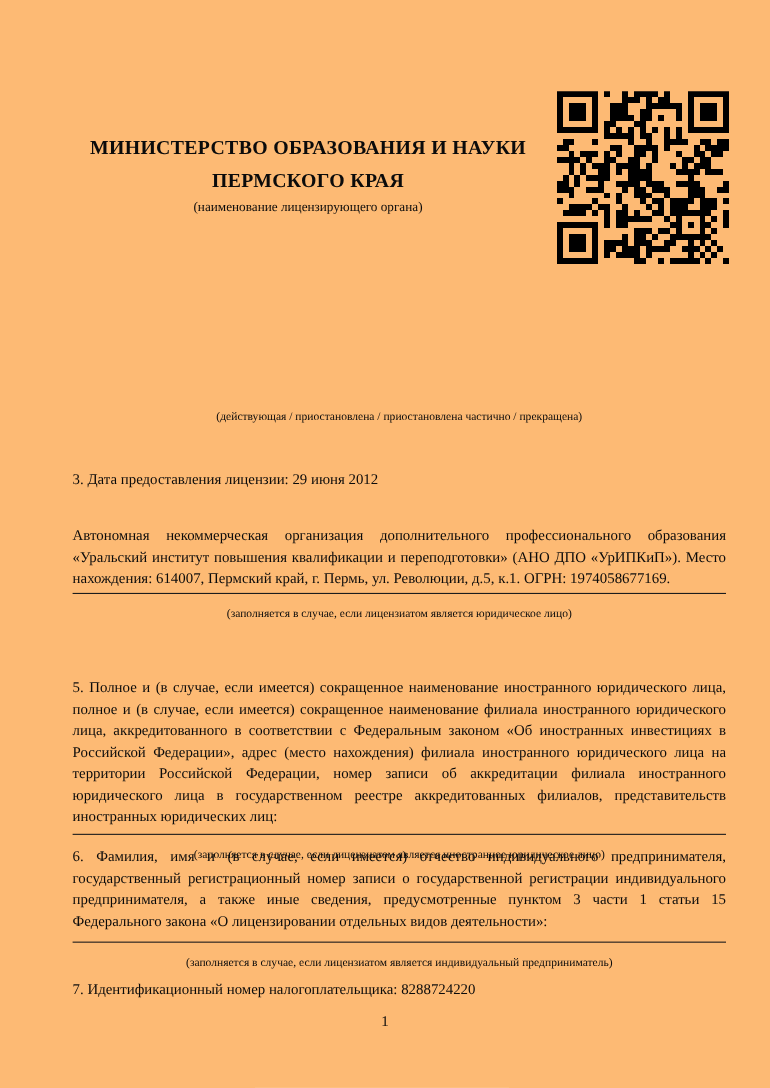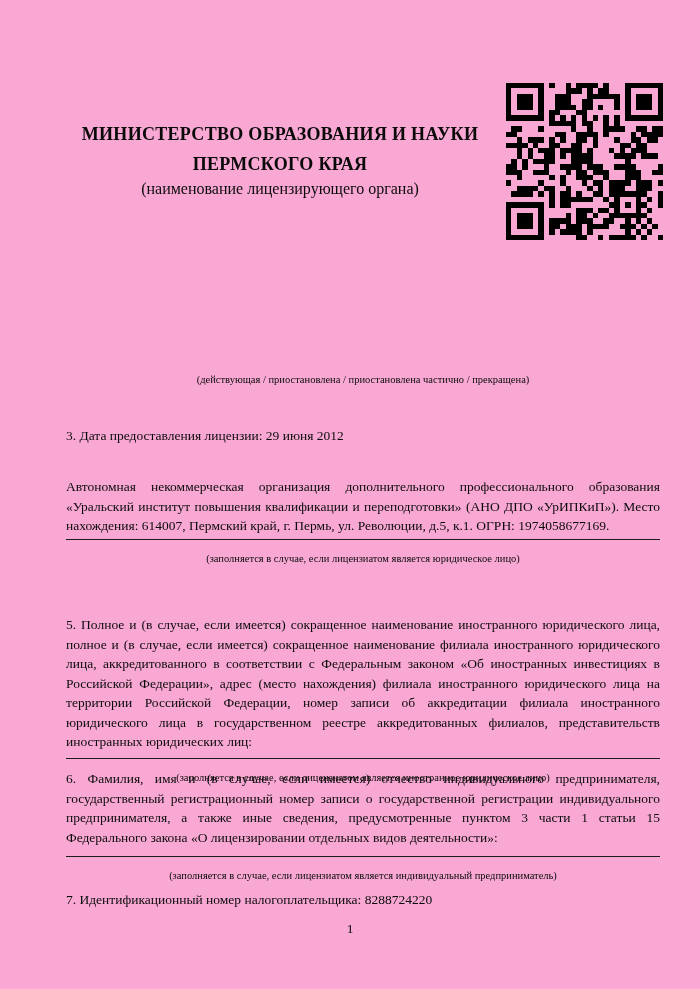--- a/index.html
+++ b/index.html
@@ -1,26 +1,26 @@
 <!DOCTYPE html>
 <html lang="ru"><head>
 <meta charset="utf-8">
 <style>
   html,body { margin:0; padding:0; background:#ffffff; }
   .page {
-    position:relative; width:700px; height:989px; background:#f9a8d4;
+    position:relative; width:700px; height:989px; background:#fdba74;
     color:#0b0b0b; font-family:"Liberation Serif","DejaVu Serif",serif;
     overflow:hidden;
   }
   .abs { position:absolute; }
 
   
   .header { top:119px; left:64px; width:432px; text-align:center; }
   .h-line { font-size:18px; font-weight:bold; line-height:30px; letter-spacing:.3px; white-space:nowrap; }
-  .h-caption { font-size:16px; line-height:13px; margin-top:3px; }
+  .h-caption { font-size:12px; line-height:13px; margin-top:3px; }
 
   
   .qr { top:83px; left:506px; width:157px; height:157px; }
   .qr svg { display:block; width:157px; height:157px; }
 
   
   .doc-title { top:292px; left:66px; width:594px; text-align:center; font-size:13.5px; line-height:21px; }
 
   
   .item { left:66px; width:594px; font-size:13.5px; line-height:19.5px; }

